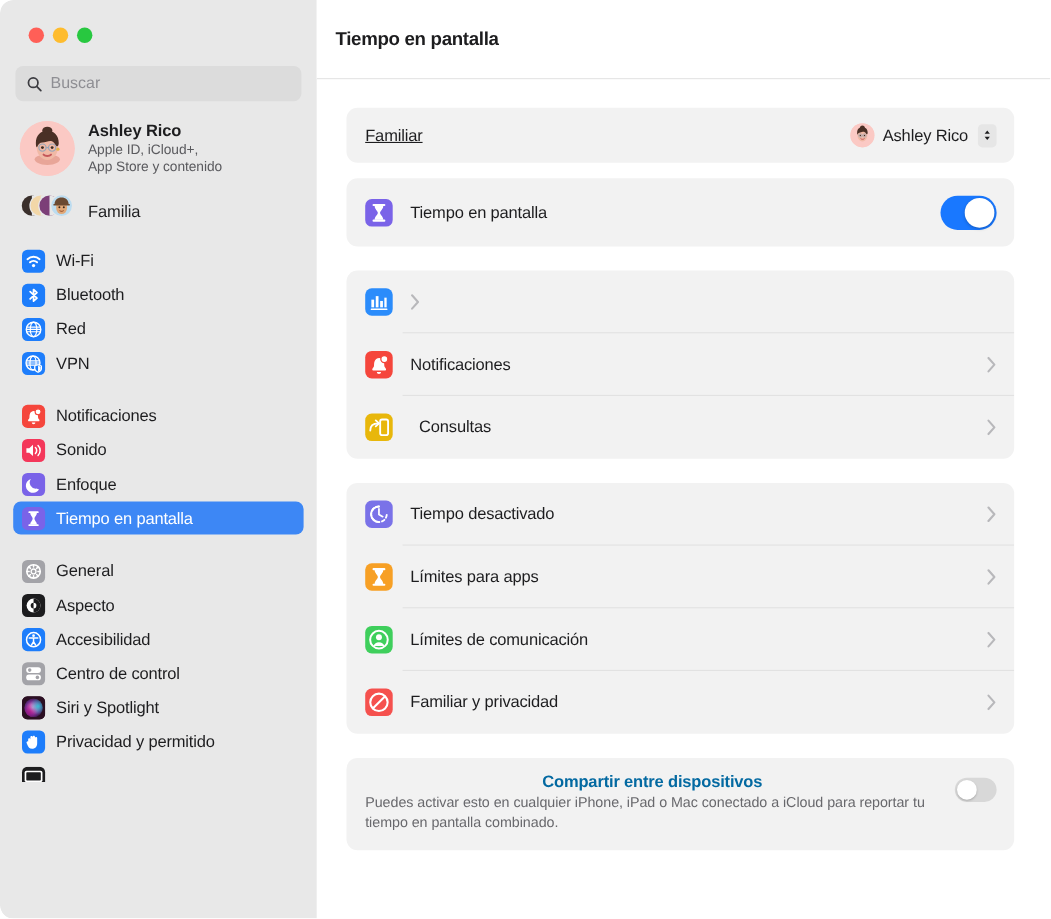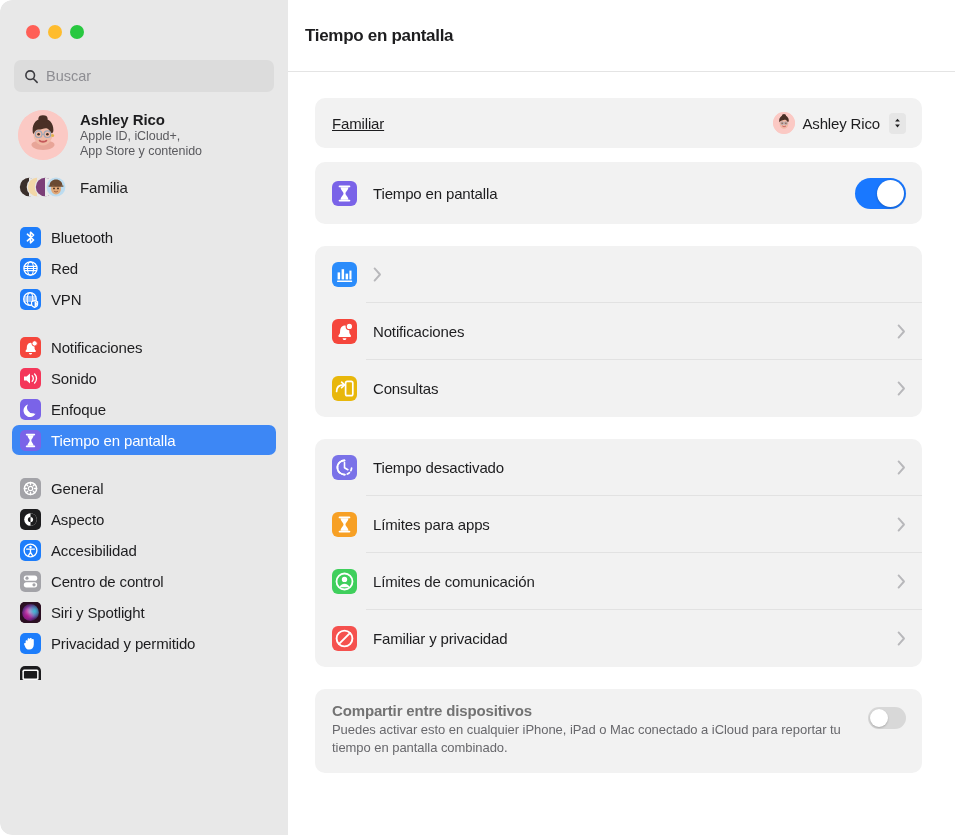--- a/index.html
+++ b/index.html
@@ -100,21 +100,21 @@
     letter-spacing: -0.1px;
   }
   .acct-sub {
     font-size: 12.5px;
     color: #5a5a5e;
     letter-spacing: -0.05px;
   }
 
   .family-row {
     display: flex;
-    align-items: center;
+    align-items: flex-end;
     gap: 10px;
     margin: 6px 12px 0 12px;
     padding: 3px 6px;
     border-radius: 8px;
   }
   .family-icons {
     width: 52px; height: 28px;
     flex: 0 0 52px;
     position: relative;
   }
@@ -298,23 +298,24 @@
   
   .share-row {
     display: flex;
     align-items: flex-start;
     padding: 13px 16px 15px 17px;
   }
   .share-text { flex: 1 1 auto; padding-right: 14px; }
   .share-title {
     font-size: 15px;
     font-weight: 700;
-    color: #737373;
+    color: #0369a1;
     letter-spacing: -0.15px;
     margin-bottom: 2px;
+    text-align: center;
   }
   .share-desc {
     font-size: 13px;
     color: #68686c;
     line-height: 1.42;
     letter-spacing: -0.05px;
     max-width: 545px;
   }
   .switch-sm {
     width: 38px; height: 22px;
@@ -402,20 +403,30 @@
           <path d="M36.4 18.4c.9.8 2.3.8 3.2 0" stroke="#a4613c" stroke-width="1" fill="none" stroke-linecap="round"></path>
         </svg>
       </div>
       <span class="family-label">Familia</span>
     </div>
 
     <div class="sb-group gap-lg">
       <div class="sb-item">
         <span class="sb-ico" style="background:#1d7dfb">
           <svg viewBox="0 0 21 21" width="21" height="21">
+            <path d="M5 8.6c3.1-2.8 7.9-2.8 11 0" stroke="#fff" stroke-width="1.8" fill="none" stroke-linecap="round"></path>
+            <path d="M7.3 11.4c1.8-1.6 4.6-1.6 6.4 0" stroke="#fff" stroke-width="1.8" fill="none" stroke-linecap="round"></path>
+            <circle cx="10.5" cy="14.4" r="1.5" fill="#fff"></circle>
+          </svg>
+        </span>
+        <span class="sb-label">Wi-Fi</span>
+      </div>
+      <div class="sb-item">
+        <span class="sb-ico" style="background:#1d7dfb">
+          <svg viewBox="0 0 21 21" width="21" height="21">
             <path d="M7.4 7.2 13.6 13 10.5 15.8V5.2L13.6 8 7.4 13.8" stroke="#fff" stroke-width="1.6" fill="none" stroke-linejoin="round" stroke-linecap="round"></path>
           </svg>
         </span>
         <span class="sb-label">Bluetooth</span>
       </div>
       <div class="sb-item">
         <span class="sb-ico" style="background:#1d7dfb">
           <svg viewBox="0 0 21 21" width="21" height="21">
             <circle cx="10.5" cy="10.5" r="6.6" fill="none" stroke="#fff" stroke-width="1.3"></circle>
             <ellipse cx="10.5" cy="10.5" rx="3" ry="6.6" fill="none" stroke="#fff" stroke-width="1.1"></ellipse>
@@ -652,21 +663,21 @@
           </span>
           <span class="row-label">Notificaciones</span>
           <span class="chevron">
             <svg viewBox="0 0 9 15" width="9" height="15">
                 <path d="M1.6 1.4 7 7.5 1.6 13.6" stroke="currentColor" stroke-width="1.9" fill="none" stroke-linecap="round" stroke-linejoin="round"></path>
               </svg>
           </span>
           <span class="sep"></span>
         </div>
 
-        <div class="row" style="min-height:57px;">
+        <div class="row" style="min-height:57px;gap:8px;">
           <span class="row-ico" style="background:#e8b70b;">
             <svg viewBox="0 0 25 25" width="25" height="25">
               <rect x="13.6" y="5.4" width="7.2" height="14.2" rx="1.7" fill="none" stroke="#fff" stroke-width="1.7"></rect>
               <path d="M4.6 15.4c0-4.4 3-6.5 7.2-6.5" stroke="#fff" stroke-width="1.7" fill="none" stroke-linecap="round"></path>
               <path d="M9.6 6.2l3 2.7-3 2.7" stroke="#fff" stroke-width="1.7" fill="none" stroke-linecap="round" stroke-linejoin="round"></path>
             </svg>
           </span>
           <span class="row-label">Consultas</span>
           <span class="chevron">
             <svg viewBox="0 0 9 15" width="9" height="15">

